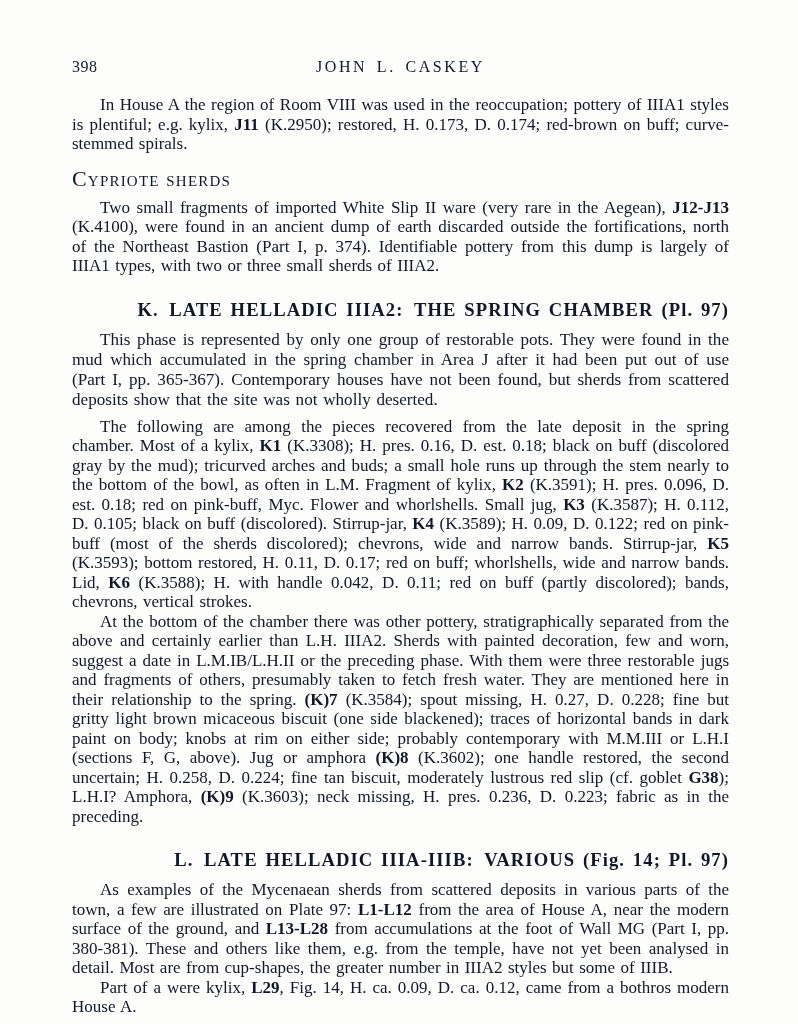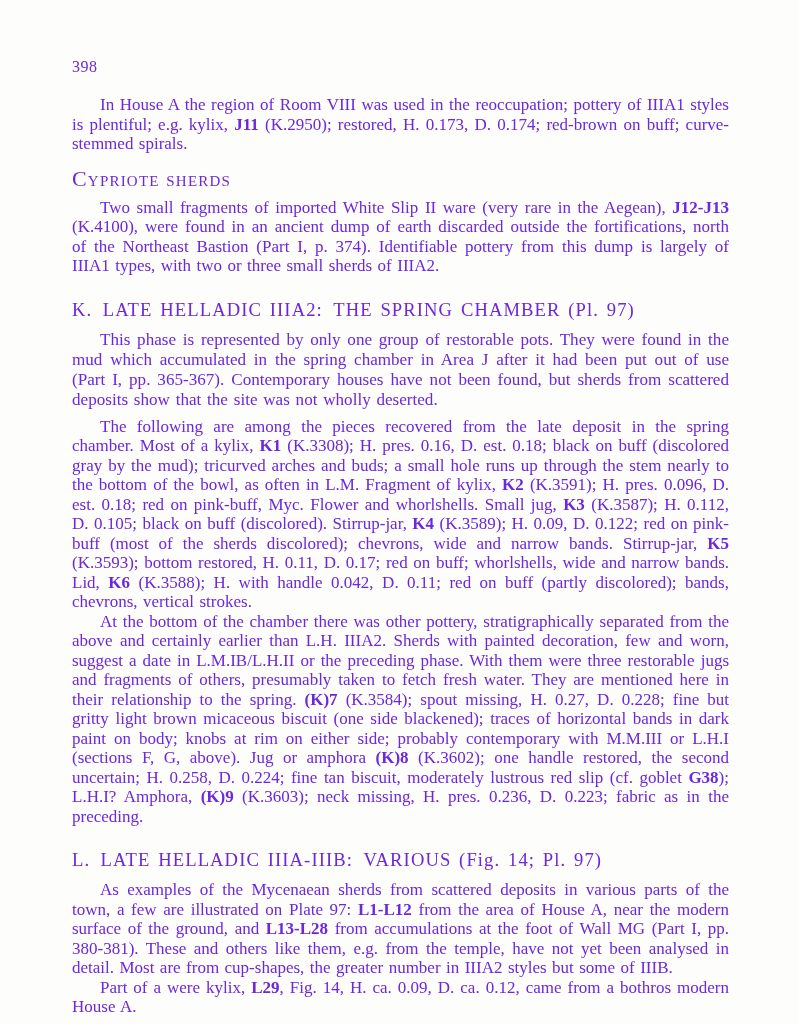--- a/index.html
+++ b/index.html
@@ -6,21 +6,21 @@
     margin: 0;
     padding: 0;
     background: #e8e8e8;
   }
   .page {
     position: relative;
     width: 798px;
     height: 1024px;
     margin: 0 auto;
     background: #fdfdfc;
-    color: #6d28d9;
+    color: #0f172a;
     font-family: "Liberation Serif", "DejaVu Serif", serif;
     box-sizing: border-box;
     padding: 58px 69px 0 72px;
     overflow: hidden;
   }
   .running-header {
     position: relative;
     height: 20px;
     margin-bottom: 17px;
   }
@@ -55,37 +55,38 @@
     margin-bottom: 7px !important;
   }
   h3.subheading {
     font-variant: small-caps;
     font-weight: normal;
     font-size: 22px;
     letter-spacing: 1.2px;
     margin: 12px 0 6px 0;
   }
   h2.section-heading {
-    text-align: left;
-    font-weight: normal;
+    text-align: right;
+    font-weight: bold;
     font-size: 18.6px;
     letter-spacing: 1.1px;
     word-spacing: 2px;
     margin: 23px 0 9px 0;
   }
   .b { font-weight: bold; }
   .i { }
 </style>
 </head>
 <body>
 
 <div class="page">
 
   <header class="running-header">
     <span class="page-num">398</span>
+    <span class="running-title">JOHN L. CASKEY</span>
   </header>
 
   <p class="body small indent"><span>In House A the region of Room VIII was used in the reoccupation; pottery of IIIA1 styles is plentiful; e.g. kylix, </span><span class="b">J11</span><span> (K.2950); restored, H. 0.173, D. 0.174; red-brown on buff; curve-stemmed spirals.</span></p>
 
   <h3 class="subheading">Cypriote sherds</h3>
 
   <p class="body small indent"><span>Two small fragments of imported White Slip II ware (very rare in the Aegean), </span><span class="b">J12-J13</span><span> (K.4100), were found in an ancient dump of earth discarded outside the fortifications, north of the Northeast Bastion (Part I, p. 374).  Identifiable pottery from this dump is largely of IIIA1 types, with two or three small sherds of IIIA2.</span></p>
 
   <h2 class="section-heading">K. LATE HELLADIC IIIA2: THE SPRING CHAMBER (Pl. 97)</h2>
 

